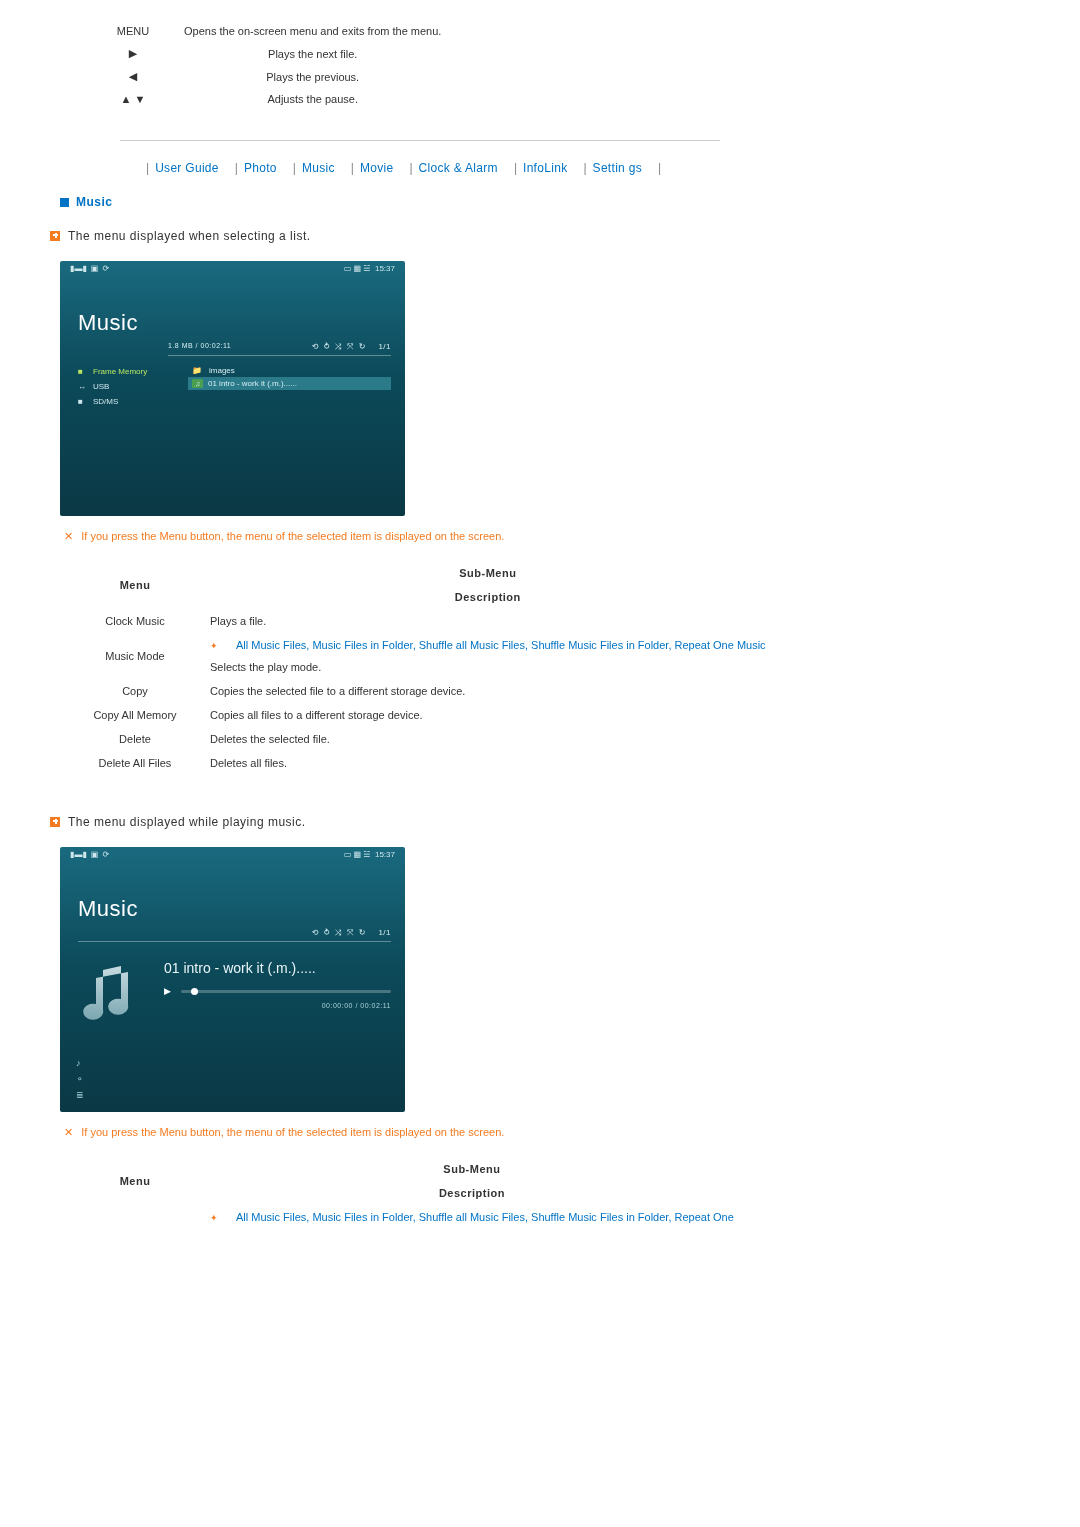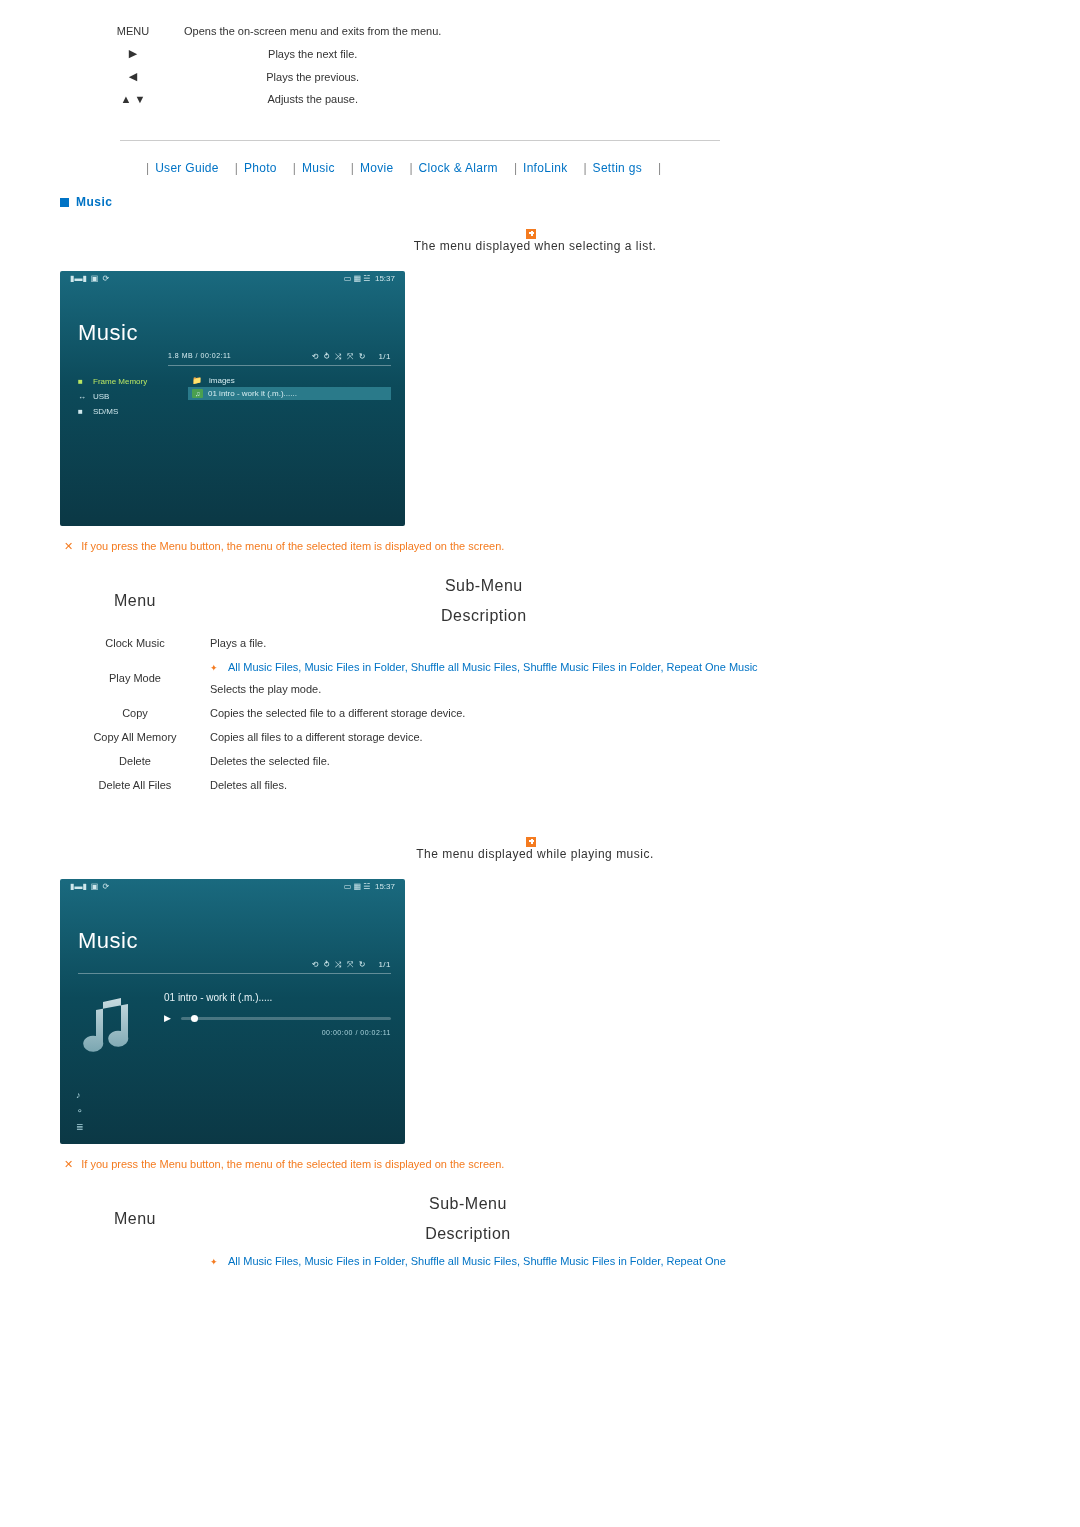--- a/index.html
+++ b/index.html
@@ -67,21 +67,20 @@
   .section-title {
     color: #0073c5;
     font-size: 12px;
     font-weight: bold;
     letter-spacing: 0.5px;
   }
   .sub-heading-row {
     margin: 14px 0 18px -10px;
     display: flex;
     align-items: center;
-    flex-direction: column;
   }
   .orange-square {
     width: 10px;
     height: 10px;
     background: #f47b20;
     margin-right: 8px;
     display: inline-block;
     position: relative;
   }
   .orange-square::after{
@@ -189,21 +188,21 @@
   }
   .ss-note-icon {
     width: 70px;
     height: 80px;
     position:relative;
     margin-right: 16px;
   }
   .note-svg { width:70px; height:80px; }
   .ss-play-right { flex:1; }
   .ss-track {
-    font-size: 10px;
+    font-size: 14px;
     color:#e8f4f7;
     padding-bottom: 10px;
   }
   .ss-controls {
     display:flex;
     align-items:center;
     font-size:10px;
     color:#cfe7ec;
   }
   .ss-controls .play-btn { margin-right:10px; font-size:9px; color:#fff;}
@@ -252,38 +251,38 @@
     color:#f47b20;
     margin-right:8px;
     font-size:11px;
   }
   .menu-table {
     border-collapse: collapse;
     margin-left: 10px;
     font-size:11px;
   }
   .menu-table th {
-    font-weight: normal;
+    font-weight: bold;
     text-align:center;
     padding: 6px 10px;
     color:#333;
     letter-spacing:0.5px;
-    font-size:16px;
+    font-size:11px;
   }
   .menu-table td {
     padding: 6px 10px;
     vertical-align: top;
   }
   .menu-table .mcol {
     width:110px;
     text-align:center;
     vertical-align: middle;
   }
   .menu-table .dcol { min-width: 440px; }
-  .blue-inline { color:#0073c5; }
+  .blue-inline { color:#0073c5;margin-left:8px; }
   .sub-desc-list {
     padding-left: 18px;
     position:relative;
   }
   .sub-desc-list .star {
     position:absolute;
     left:0;
     top:2px;
     color:#f47b20;
     font-size:9px;
@@ -419,21 +418,21 @@
       </tr>
     </thead>
     <tbody id="t1-body">
         <tr>
           <td class="mcol">Clock Music</td>
           <td class="dcol">
             <div>Plays a file.</div>
           </td>
         </tr>
         <tr>
-          <td class="mcol">Play Mode</td>
+          <td class="mcol">Music Mode</td>
           <td class="dcol">
             <div class="sub-desc-list" style="margin-bottom:10px;"><span class="star">✦</span><span class="blue-inline">All Music Files, Music Files in Folder, Shuffle all Music Files, Shuffle Music Files in Folder, Repeat One Music</span></div>
             <div>Selects the play mode.</div>
           </td>
         </tr>
         <tr>
           <td class="mcol">Copy</td>
           <td class="dcol">
             <div>Copies the selected file to a different storage device.</div>
           </td>

